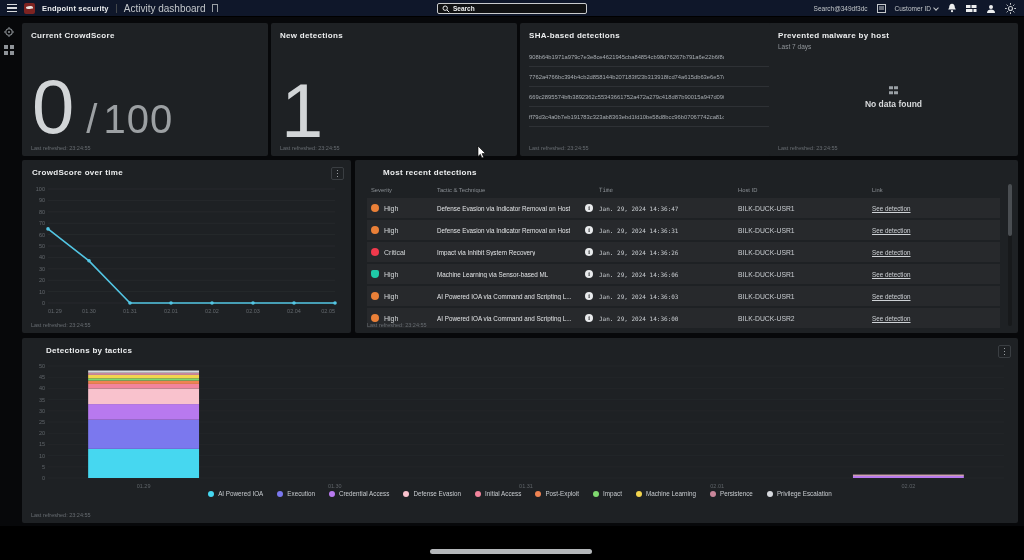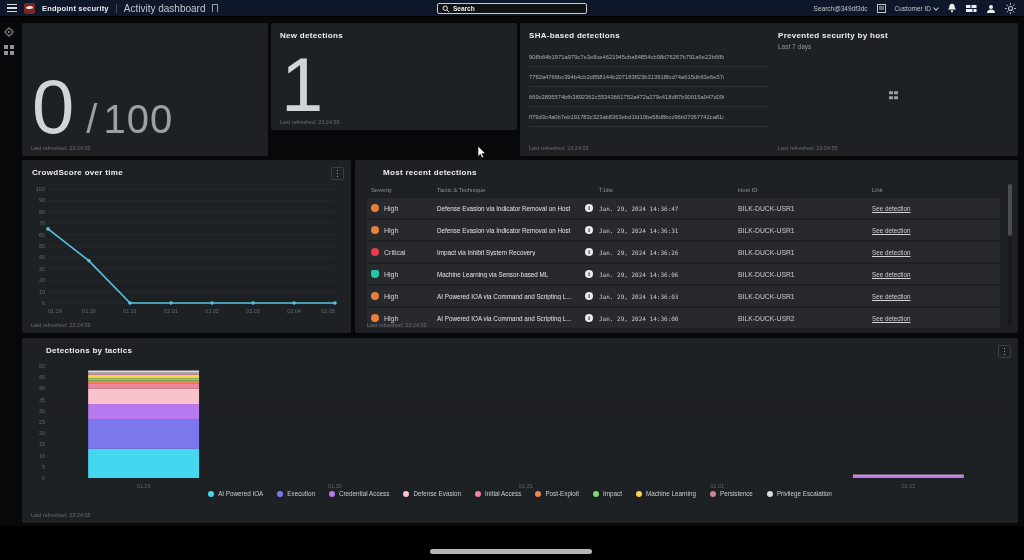--- a/index.html
+++ b/index.html
@@ -185,29 +185,30 @@
   </svg>
   <svg class="ric" style="top:27px" viewBox="0 0 12 12">
     <rect x="1" y="1" width="4" height="4" fill="currentColor"></rect>
       <rect x="7" y="1" width="4" height="4" fill="currentColor"></rect>
     <rect x="1" y="7" width="4" height="4" fill="currentColor"></rect>
       <rect x="7" y="7" width="4" height="4" fill="currentColor"></rect>
   </svg>
 </div>
 
 <div class="panel" style="left:22px; top:23px; width:246px; height:133px;">
+  <div class="p-title" style="padding:8px 0 0 9px;">Current CrowdScore</div>
   <div class="bignum">
     <span class="v">0</span>
     <span class="sep">/</span>
     <span class="mx">100</span>
   </div>
   <div class="p-foot">Last refreshed: 23:24:55</div>
 </div>
 
-<div class="panel" style="left:271px; top:23px; width:246px; height:107px;">
+<div class="panel" style="left:271px; top:23px; width:246px; height:133px;">
   <div class="p-title" style="padding:8px 0 0 9px;">New detections</div>
   <div class="bignum">
       <span class="v">1</span>
     </div>
   <div class="p-foot">Last refreshed: 23:24:55</div>
 </div>
 
 <div class="panel" style="left:520px; top:23px; width:278px; height:133px;">
   <div class="p-title" style="padding:8px 0 0 9px;">SHA-based detections</div>
   <div class="sha-list">
@@ -228,29 +229,30 @@
         <span class="sha-count">11</span>
       </div>
     </div>
   <div class="vscroll" style="right:8px; top:26px; height:80px;">
       <div class="thumb" style="top:0; height:28px;"></div>
     </div>
   <div class="p-foot">Last refreshed: 23:24:55</div>
 </div>
 
 <div class="panel" style="left:769px; top:23px; width:249px; height:133px;">
-  <div class="p-title" style="padding:8px 0 0 9px;">Prevented security by host</div>
+  <div class="p-title" style="padding:8px 0 0 9px;">Prevented malware by host</div>
   <div class="p-sub" style="padding-left:9px;">Last 7 days</div>
   <div class="nodata">
     <span class="grid">
         <b></b>
         <b></b>
         <b></b>
         <b></b>
       </span>
+    <div class="txt">No data found</div>
   </div>
   <div class="p-foot">Last refreshed: 23:24:55</div>
 </div>
 
 <div class="panel" style="left:22px; top:160px; width:329px; height:173px;">
   <div class="p-title" style="padding:8px 0 0 10px;">CrowdScore over time</div>
   <div class="kebab">
       <i></i>
       <i></i>
       <i></i>

